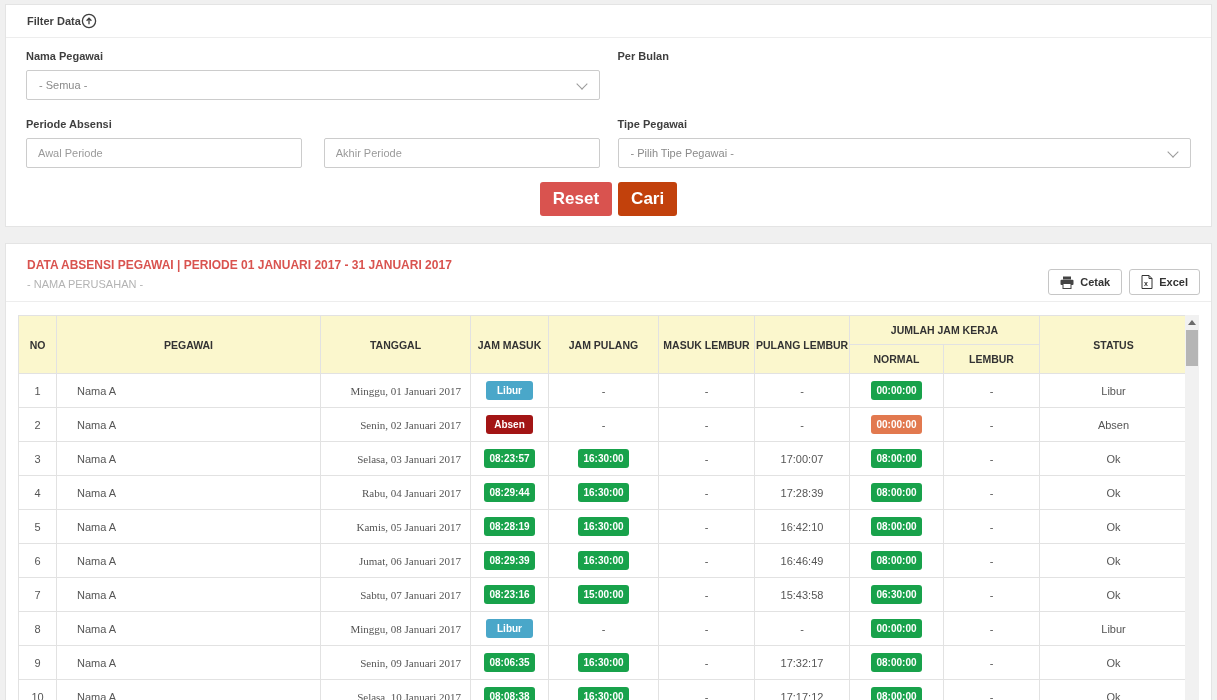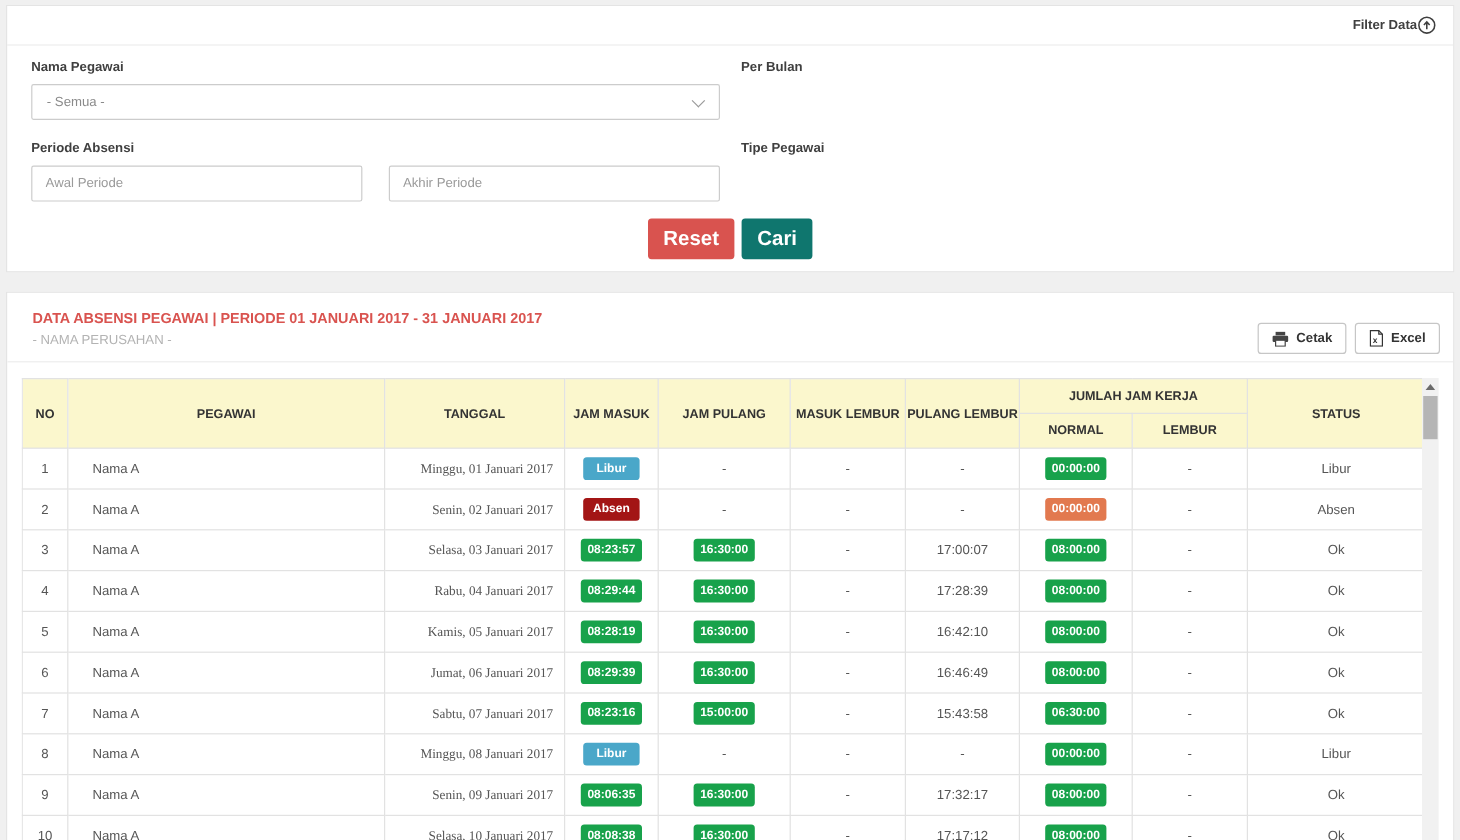--- a/index.html
+++ b/index.html
@@ -12,21 +12,21 @@
   }
   .card {
     background: #fff;
     border: 1px solid #e4e4e4;
     margin: 0 5px;
   }
 
   
   .filter-card { margin-top: 4px; }
   .filter-header {
-    display: flex; justify-content: flex-end; align-items: center;
+    display: flex; justify-content: flex-start; align-items: center;
     padding: 8px 14px 8px 21px;
     border-bottom: 1px solid #ededed;
   }
   .filter-title { font-size: 11px; font-weight: bold; color: #3f3f3f; }
   .collapse-btn { background: none; border: none; padding: 0; cursor: pointer; line-height: 0; }
   .filter-body { padding: 12px 20px 10px 20px; }
   .filter-grid {
     display: grid; grid-template-columns: 1fr 1fr;
     column-gap: 26px; row-gap: 12px; gap: 18px;
   }
@@ -63,21 +63,21 @@
   .filter-actions {
     display: flex; justify-content: center; gap: 6px;
     margin-top: 14px;
   }
   .btn {
     border: none; border-radius: 3px; cursor: pointer;
     color: #fff; font-size: 17px; font-weight: bold;
     padding: 7px 13px; font-family: "Liberation Sans", sans-serif;
   }
   .btn-reset { background: #d9534f; }
-  .btn-cari  { background: #0f766e; }
+  .btn-cari  { background: #c2410c; }
 
   
   .report-card { margin-top: 16px; height: 482px; overflow: hidden; position: relative; }
   .report-header { position: relative; padding: 14px 12px 11px 21px; border-bottom: 1px solid #ededed; }
   .report-title { font-size: 12px; font-weight: bold; color: #d9534f; }
   .report-sub { font-size: 11px; color: #b3b3b3; margin-top: 6px; }
   .report-actions { position: absolute; top: 25px; right: 11px; display: flex; gap: 7px; }
   .tool-btn {
     display: inline-flex; align-items: center; gap: 6px;
     background: #fff; border: 1px solid #c6c6c6; border-radius: 3px;
@@ -166,20 +166,24 @@
       <div class="field">
         <span class="field-label">Periode Absensi</span>
         <div class="two-col">
           <input class="text-input" type="text" placeholder="Awal Periode" style="">
           <input class="text-input" type="text" placeholder="Akhir Periode" style="">
         </div>
       </div>
 
       <div class="field">
         <span class="field-label">Tipe Pegawai</span>
+        <div class="select placeholder">
+          <span>- Pilih Tipe Pegawai -</span>
+          <span class="chev"></span>
+        </div>
       </div>
     </div>
     <div class="filter-actions">
       <button class="btn btn-reset">Reset</button>
       <button class="btn btn-cari">Cari</button>
     </div>
   </div>
 </div>
 
 <div class="card report-card">

